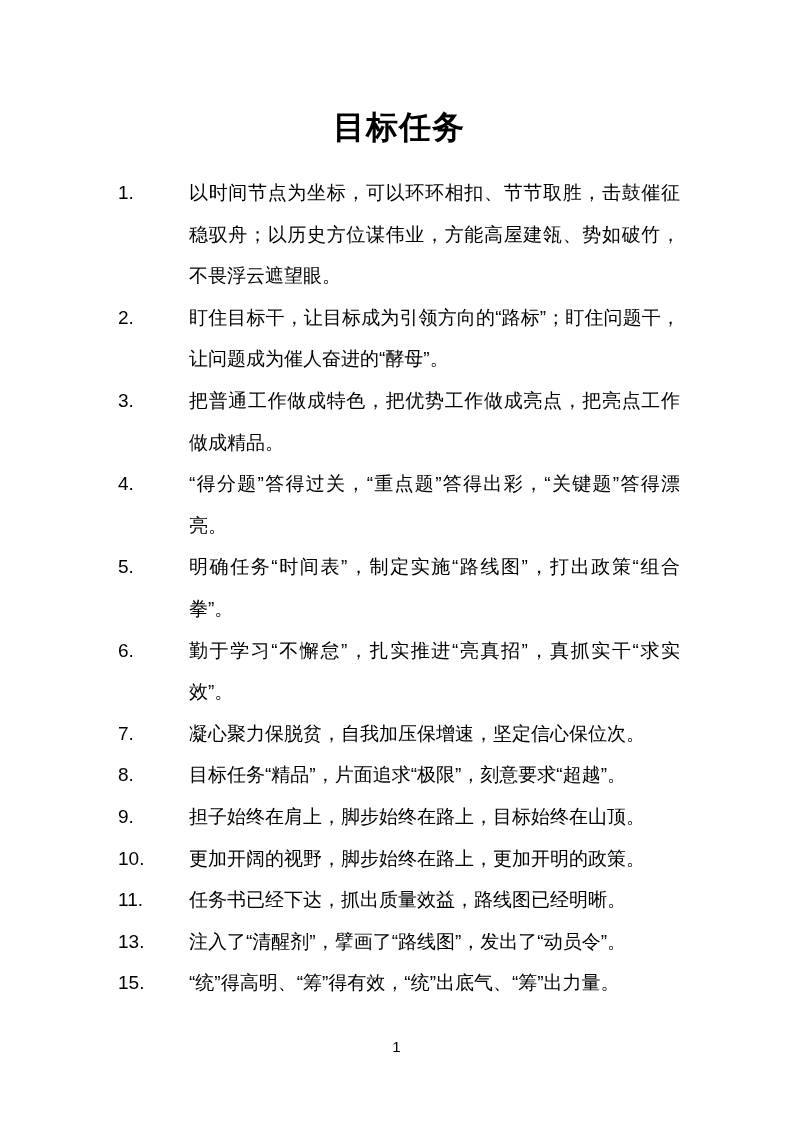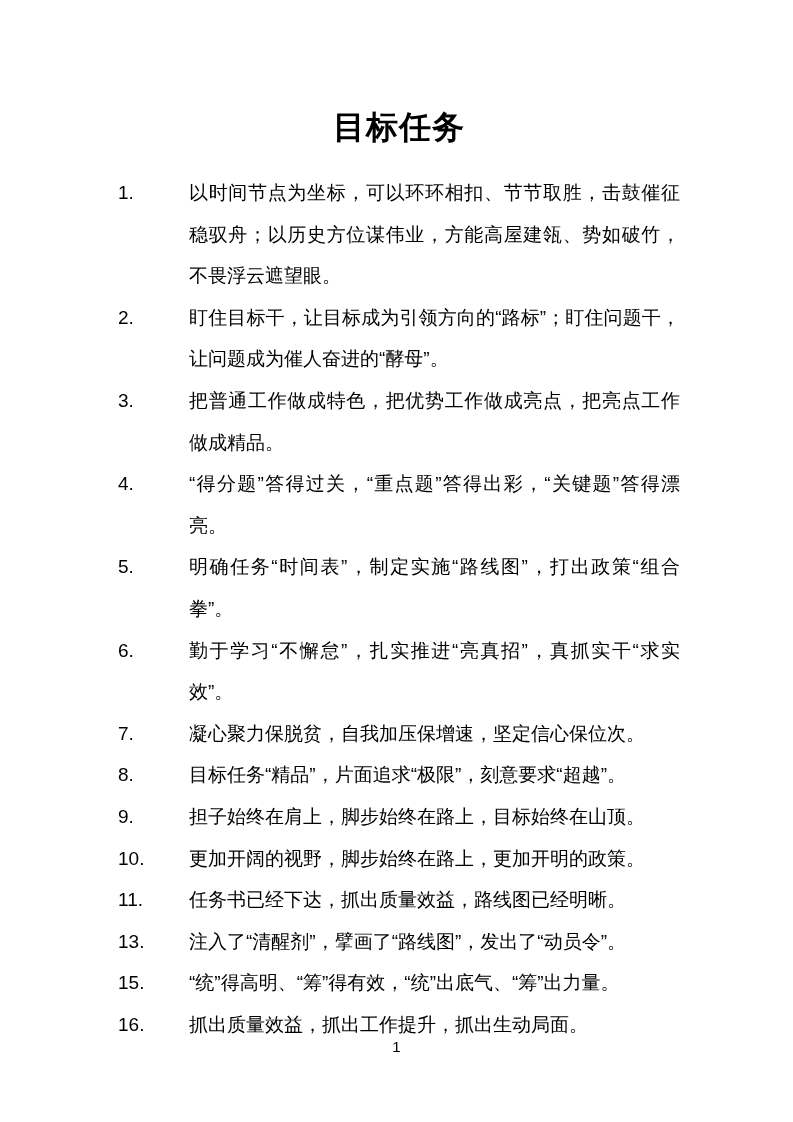--- a/index.html
+++ b/index.html
@@ -109,22 +109,18 @@
       <span class="item-text">任务书已经下达，抓出质量效益，路线图已经明晰。</span>
     </div>
     <div class="item">
       <span class="item-num">13.</span>
       <span class="item-text">注入了“清醒剂”，擘画了“路线图”，发出了“动员令”。</span>
     </div>
     <div class="item">
       <span class="item-num">15.</span>
       <span class="item-text">“统”得高明、“筹”得有效，“统”出底气、“筹”出力量。</span>
     </div>
-    <div class="item">
-      <span class="item-num">16.</span>
-      <span class="item-text">抓出质量效益，抓出工作提升，抓出生动局面。</span>
-    </div>
 
   </div>
 
   <div class="page-number">1</div>
 
 </div>
 
 </body></html>

